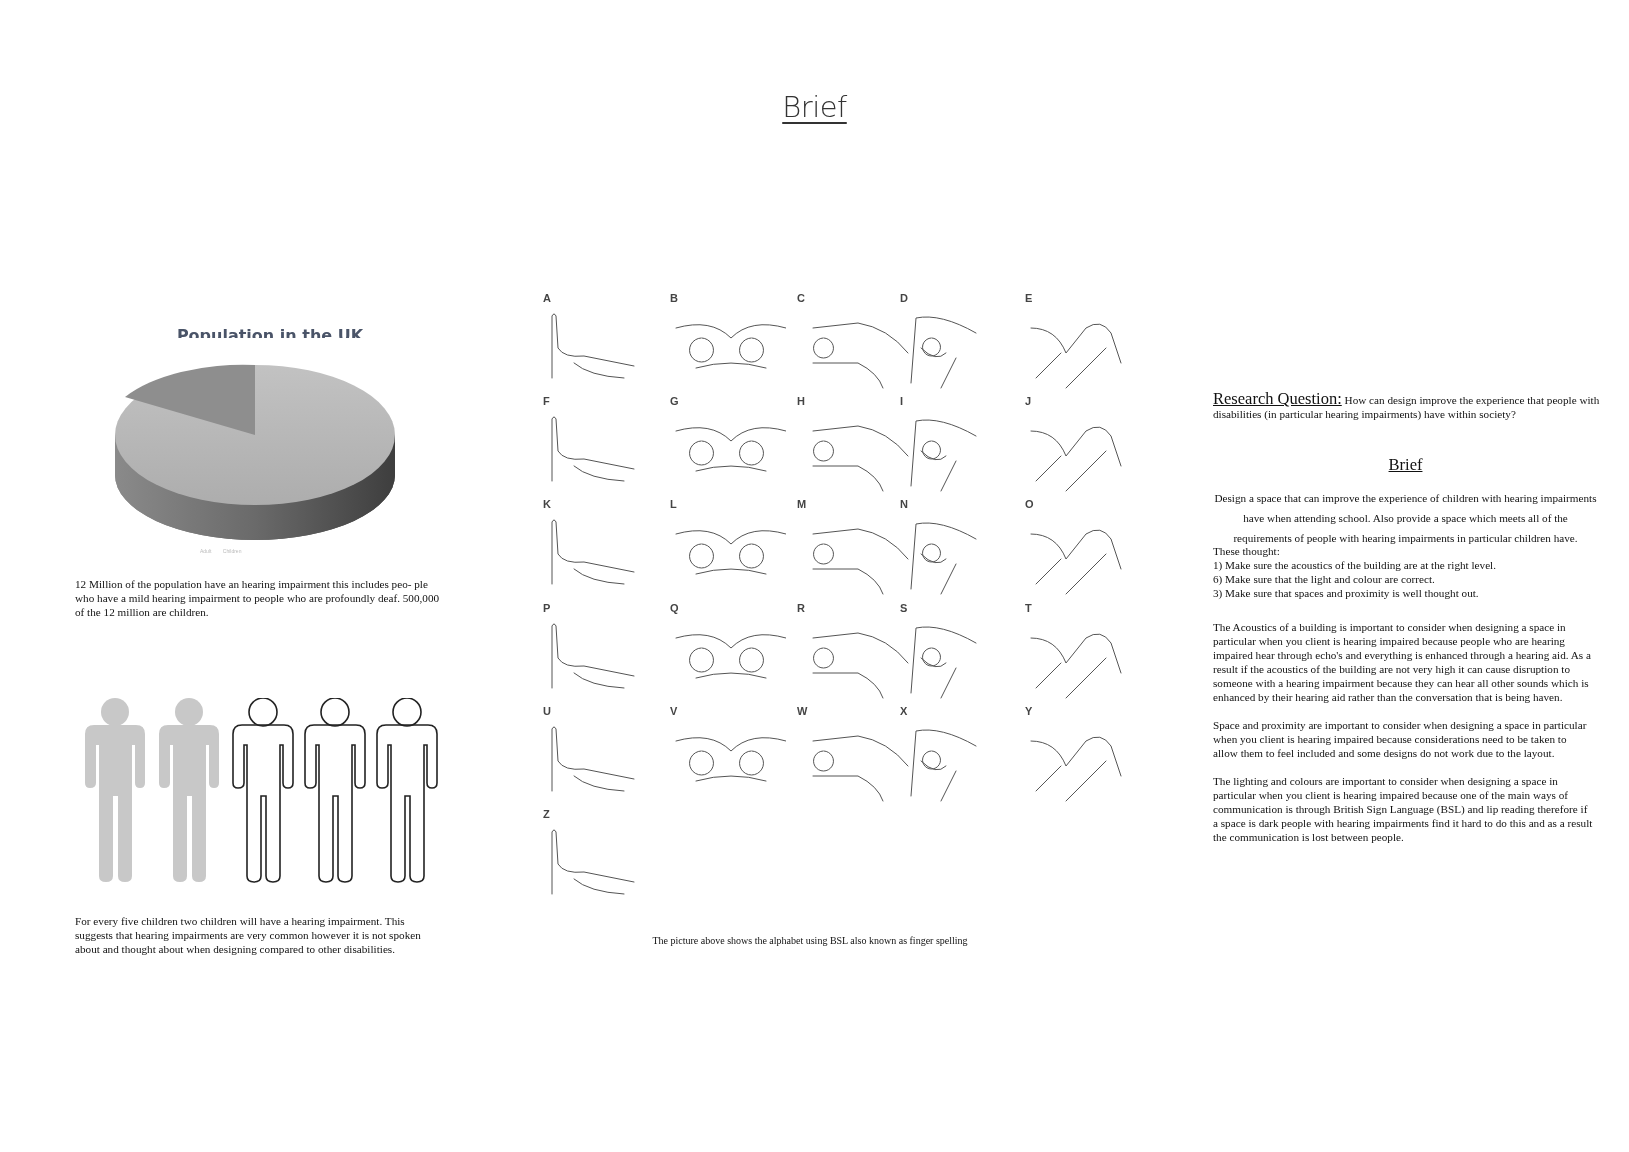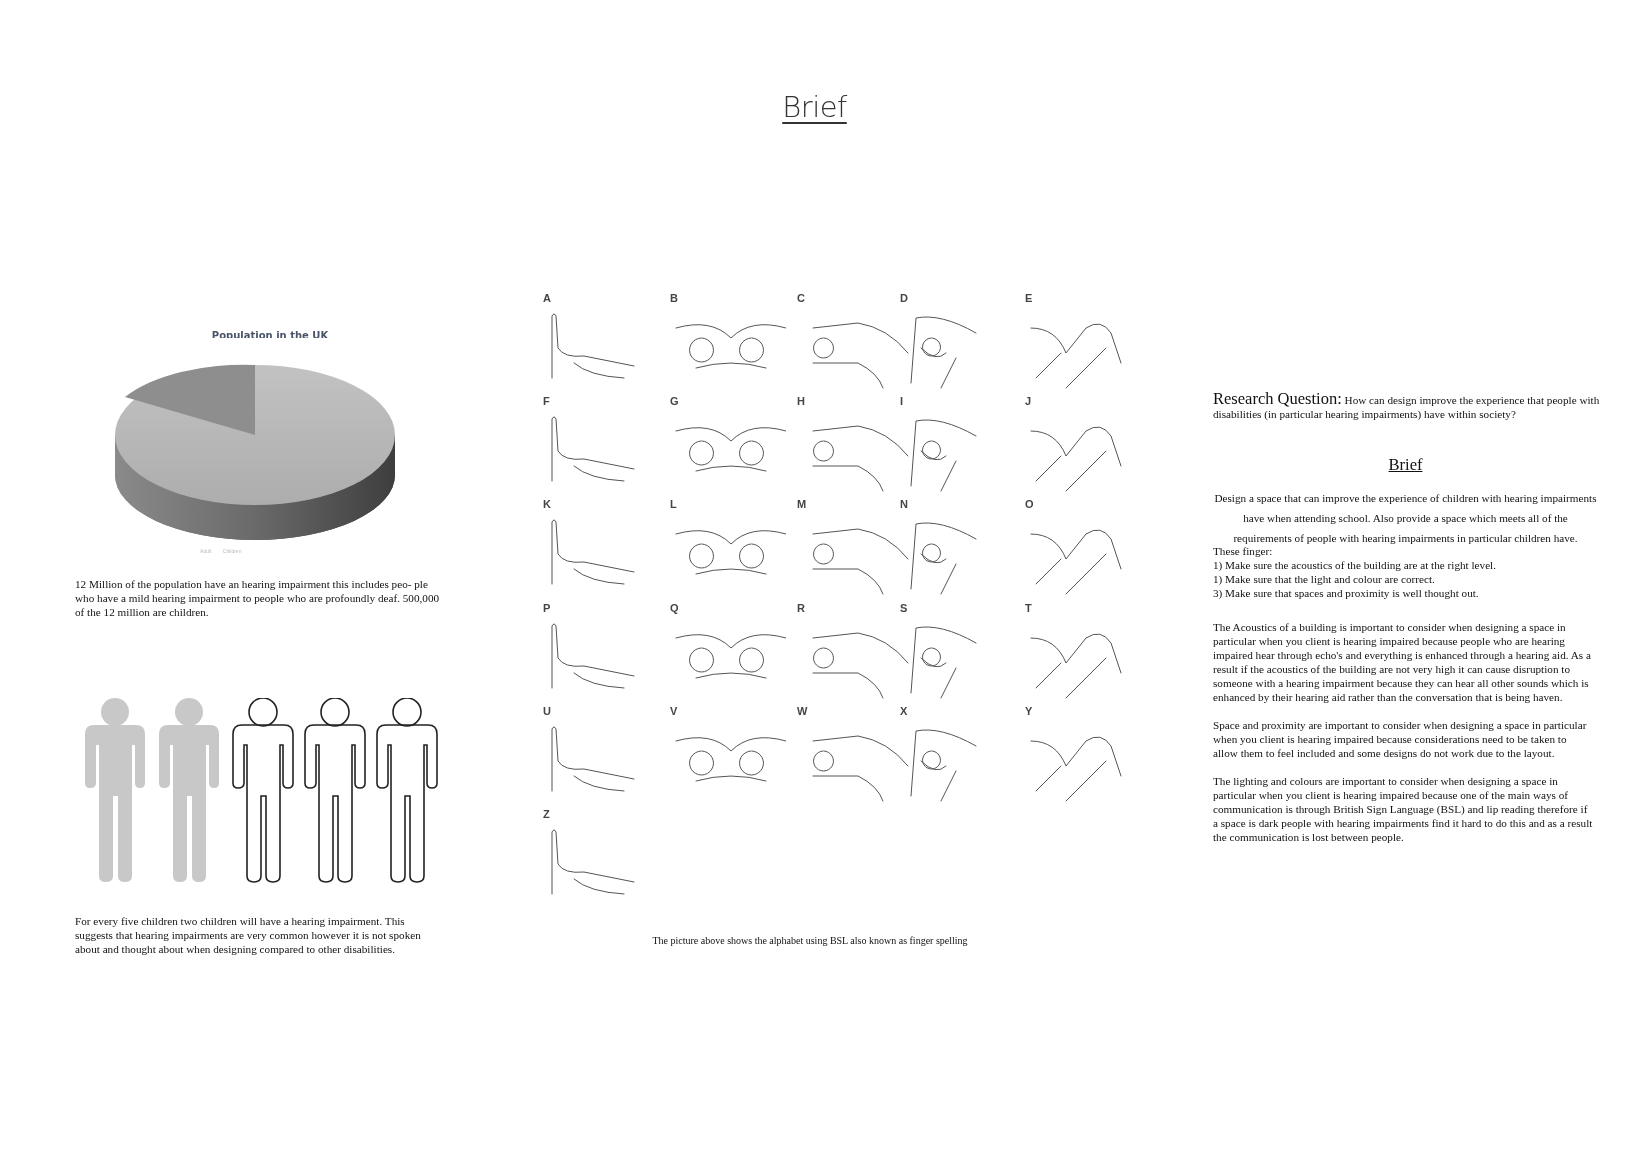--- a/index.html
+++ b/index.html
@@ -8,21 +8,21 @@
   .abs { position:absolute; }
 
   .page-title { left:0; width:1629px; top:90px; text-align:center;
     font-family:"DejaVu Sans","Liberation Sans",sans-serif; font-weight:200;
     font-size:29px; color:#333; letter-spacing:-0.5px; }
   .page-title span { text-decoration:underline; text-decoration-thickness:2px; text-underline-offset:5px; }
 
   
   .chart-title { left:110px; width:320px; top:326px; text-align:center;
     font-family:"DejaVu Sans","Liberation Sans",sans-serif; font-weight:bold;
-    font-size:10px; color:#4a5468; height:12px; overflow:hidden; line-height:20px; }
+    font-size:16px; color:#4a5468; height:12px; overflow:hidden; line-height:20px; }
   .pie-svg { left:100px; top:355px; }
   .legend { left:200px; top:548px; font-family:"Liberation Sans",sans-serif; font-size:5px; color:#bbb; }
   .legend span { margin-right:10px; }
 
   .para { font-size:11.2px; line-height:14px; }
   .p1 { left:75px; top:577px; width:370px; }
   .p2 { left:75px; top:914px; width:370px; }
 
   .figures { left:78px; top:698px; }
 
@@ -30,21 +30,21 @@
   .bsl { left:540px; top:290px; width:630px; height:615px; }
   .cell { position:absolute; width:126px; height:103px; }
   .cell .lt { position:absolute; left:3px; top:2px; font-family:"Liberation Sans",sans-serif;
      font-weight:bold; font-size:11px; color:#444; }
   .cell svg { position:absolute; left:4px; top:18px; }
 
   .caption { left:560px; width:500px; top:935px; text-align:center; font-size:10px; }
 
   
   .rq { left:1213px; top:392px; width:390px; font-size:11.2px; line-height:14px; }
-  .rq .rq-label { font-size:16.5px; }
+  .rq .rq-label { font-size:16.5px; text-decoration:underline; }
   .brief-h { left:1213px; width:385px; top:455px; text-align:center; font-size:16.5px; text-decoration:underline; }
   .brief-intro { left:1213px; width:385px; top:488px; text-align:center; font-size:11.2px; line-height:20px; }
   .brief-body { left:1213px; width:388px; top:544px; font-size:11.2px; line-height:14px; }
   .brief-body p { margin:0 8px 14px 0; }
   .brief-body ul { list-style:none; margin:0 0 20px 0; padding:0; }
 </style>
 </head>
 <body>
 
 <div class="abs page-title"><span>Brief</span></div>
@@ -262,22 +262,22 @@
   </div>
 
 <div class="abs caption">The picture above shows the alphabet using BSL also known as finger spelling</div>
 
 <div class="abs rq">
   <span class="rq-label">Research Question:</span><span> How can design improve the experience that people with disabilities (in particular hearing impairments) have within society?</span>
 </div>
 <div class="abs brief-h">Brief</div>
 <div class="abs brief-intro">Design a space that can improve the experience of children with hearing impairments have when attending school. Also provide a space which meets all of the requirements of people with hearing impairments in particular children have.</div>
 <div class="abs brief-body">
-  <div>These finger:</div>
+  <div>These thought:</div>
   <ul>
     <li>1) Make sure the acoustics of the building are at the right level.</li>
-    <li>1) Make sure that the light and colour are correct.</li>
+    <li>6) Make sure that the light and colour are correct.</li>
     <li>3) Make sure that spaces and proximity is well thought out.</li>
   </ul>
   <p>The Acoustics of a building is important to consider when designing a space in particular when you client is hearing impaired because people who are hearing impaired hear through echo's and everything is enhanced through a hearing aid. As a result if the acoustics of the building are not very high it can cause disruption to someone with a hearing impairment because they can hear all other sounds which is enhanced by their hearing aid rather than the conversation  that is being haven.</p>
   <p>Space and proximity are important to consider when designing a space in particular when you client is hearing impaired because considerations need to be taken to allow them to feel included and some designs do not work due to the layout.</p>
   <p>The lighting and colours are important to consider when designing a space in particular when you client is hearing impaired because one of the main ways of communication is through British Sign Language (BSL) and lip reading therefore if a space is dark people with hearing impairments find it hard to do this and as a result the communication is lost between people.</p>
 </div>
 
 </body></html>

